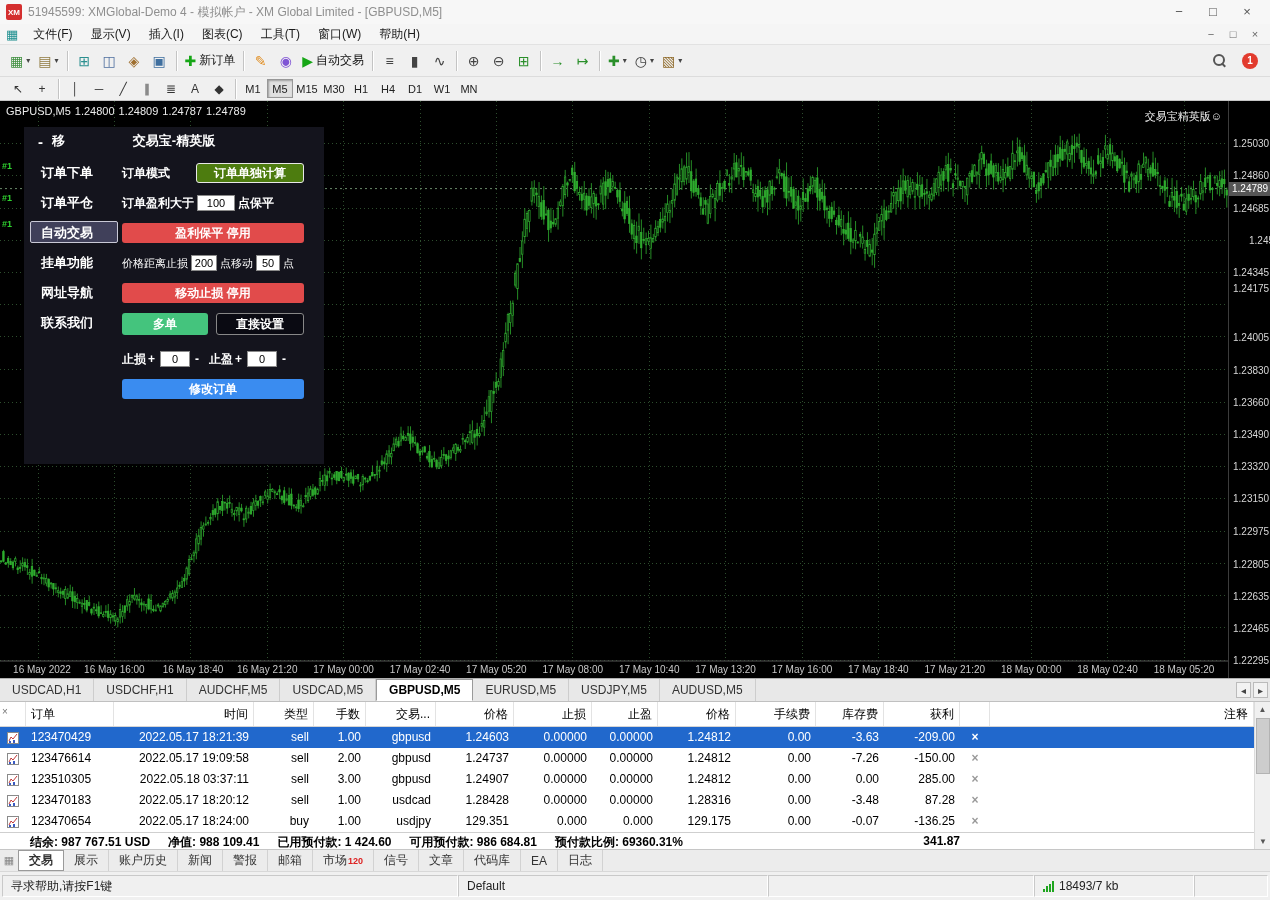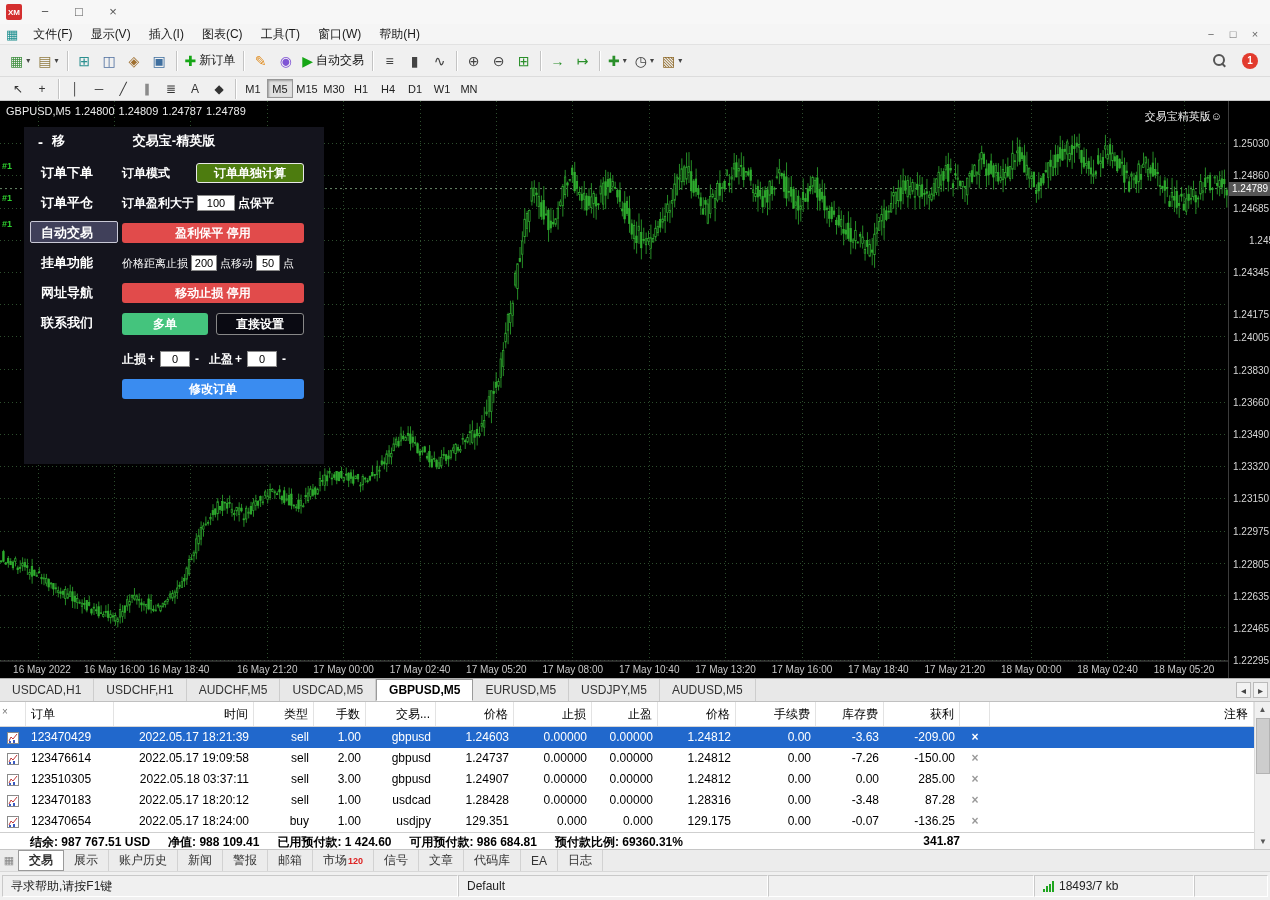--- a/index.html
+++ b/index.html
@@ -135,20 +135,21 @@
   .bars i { display:block; width:2px; background:#1fa51f; }
   .sb-tail { width:74px; height:22px; border:1px solid; border-color:#c9c9c9 #ffffff #ffffff #c9c9c9; }
 </style>
 </head>
 <body>
 
 <div class="window">
 
   <div class="titlebar">
     <span class="app-logo">XM</span>
+    <span class="title-text">51945599: XMGlobal-Demo 4 - 模拟帐户 - XM Global Limited - [GBPUSD,M5]</span>
     <span class="win-ctrl">−</span>
     <span class="win-ctrl">□</span>
     <span class="win-ctrl">×</span>
   </div>
 
   <div class="menubar">
     <span class="sys-icon">▦</span>
     <span id="menu-items" style="display:flex;">
         <span class="menu-item">文件(F)</span>
         <span class="menu-item">显示(V)</span>
@@ -1376,38 +1377,38 @@
         <div class="marker" style="top: 60.2508px;">#1</div>
         <div class="marker" style="top: 92.3861px;">#1</div>
         <div class="marker" style="top: 117.716px;">#1</div>
       </div>
     <div class="price-axis" id="price-axis">
         <div class="pa-label" style="top: 37px;">1.25030</div>
         <div class="pa-label" style="top: 69.1353px;">1.24860</div>
         <div class="pa-label" style="top: 102.216px;">1.24685</div>
         <div class="pa-label" style="top: 134.351px; margin-left: 16px;">1.24515</div>
         <div class="pa-label" style="top: 166.486px;">1.24345</div>
-        <div class="pa-label" style="top: 208px;">1.24175</div>
+        <div class="pa-label" style="top: 182px;">1.24175</div>
         <div class="pa-label" style="top: 230.757px;">1.24005</div>
         <div class="pa-label" style="top: 263.837px;">1.23830</div>
         <div class="pa-label" style="top: 295.973px;">1.23660</div>
         <div class="pa-label" style="top: 328.108px;">1.23490</div>
         <div class="pa-label" style="top: 360.243px;">1.23320</div>
         <div class="pa-label" style="top: 392.378px;">1.23150</div>
         <div class="pa-label" style="top: 425.459px;">1.22975</div>
         <div class="pa-label" style="top: 457.594px;">1.22805</div>
         <div class="pa-label" style="top: 489.729px;">1.22635</div>
         <div class="pa-label" style="top: 521.865px;">1.22465</div>
         <div class="pa-label" style="top: 554px;">1.22295</div>
         <div class="pa-current" style="top: 80.5565px; background: rgb(86, 86, 86);">1.24789</div>
       </div>
     <div class="time-axis" id="time-axis">
         <div class="ta-label" style="left: 0px;">16 May 2022</div>
         <div class="ta-label" style="left: 72.4px;">16 May 16:00</div>
-        <div class="ta-label" style="left: 137px; text-align: center;">16 May 18:40</div>
+        <div class="ta-label" style="left: 151px; text-align: center;">16 May 18:40</div>
         <div class="ta-label" style="left: 225.2px;">16 May 21:20</div>
         <div class="ta-label" style="left: 301.6px;">17 May 00:00</div>
         <div class="ta-label" style="left: 378px;">17 May 02:40</div>
         <div class="ta-label" style="left: 454.4px;">17 May 05:20</div>
         <div class="ta-label" style="left: 530.8px;">17 May 08:00</div>
         <div class="ta-label" style="left: 607.2px;">17 May 10:40</div>
         <div class="ta-label" style="left: 683.6px;">17 May 13:20</div>
         <div class="ta-label" style="left: 760px;">17 May 16:00</div>
         <div class="ta-label" style="left: 836.4px;">17 May 18:40</div>
         <div class="ta-label" style="left: 912.8px;">17 May 21:20</div>

